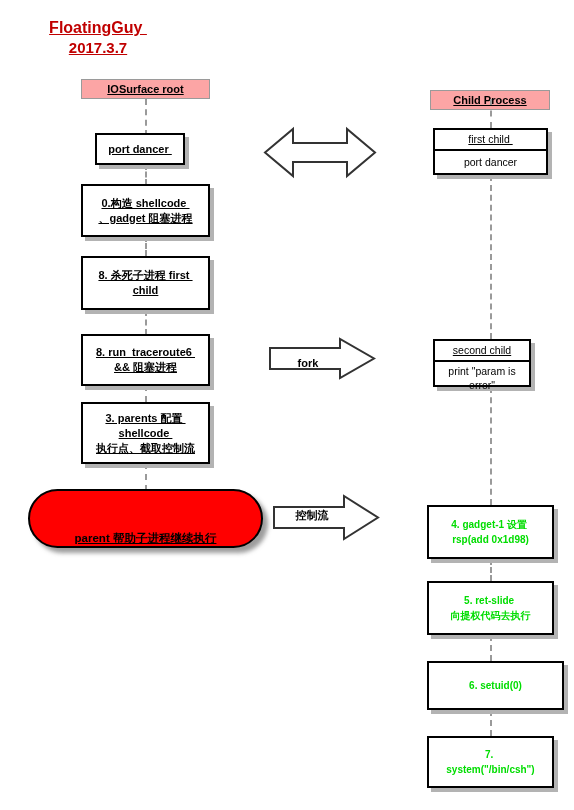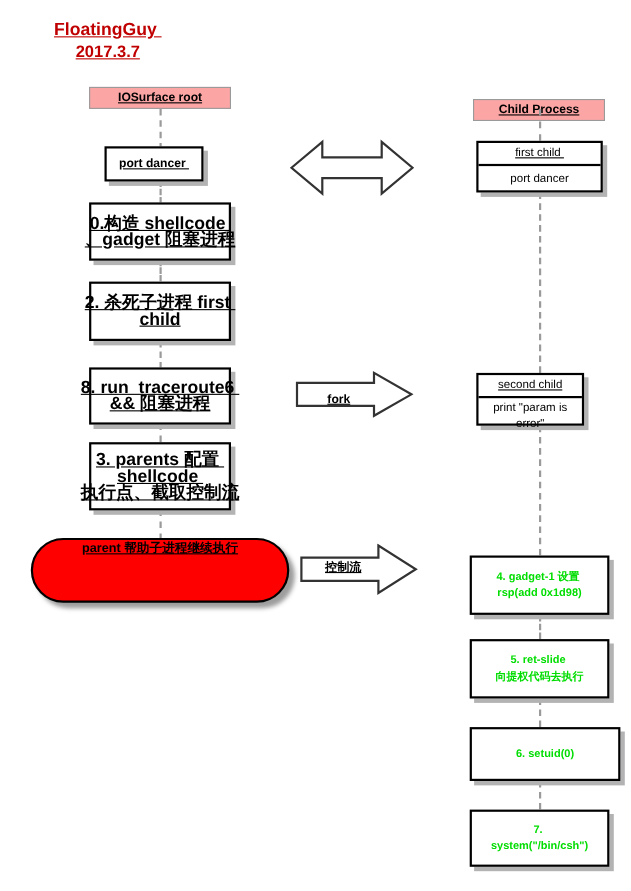--- a/index.html
+++ b/index.html
@@ -66,21 +66,21 @@
     position: absolute;
     box-sizing: border-box;
     border: 2px solid #000000;
     background: #ffffff;
     box-shadow: 4px 4px 0 0 #b3b3b3;
     display: flex;
     flex-direction: column;
     align-items: center;
     justify-content: center;
     text-align: center;
-    font-size: 16px;
+    font-size: 11px;
     font-weight: bold;
     line-height: 15px;
     color: #000000;
     padding: 2px 4px;
   }
   .pbox .ln {
     display: block;
     text-decoration: underline;
     white-space: pre;
   }
@@ -142,40 +142,39 @@
 
   
   .oval {
     position: absolute;
     box-sizing: border-box;
     border: 2px solid #000000;
     background: #ff0000;
     border-radius: 34px;
     box-shadow: 5px 5px 4px 0 rgba(140,140,140,0.85);
     display: flex;
-    align-items: flex-start;
+    align-items: flex-end;
     justify-content: center;
     text-align: center;
     font-size: 11.5px;
     font-weight: bold;
     color: #000000;
   }
   .oval span { text-decoration: underline; white-space: pre; }
 
   
   .arrow-wrap {
     position: absolute;
   }
   .arrow-label {
     position: absolute;
     font-size: 11px;
     font-weight: bold;
     color: #000000;
     text-align: center;
-    text-decoration: underline;
     white-space: pre;
   }
 </style>
 </head>
 <body>
 
 <div id="canvas">
 
   <div class="title-block">
     <span class="title-line l1">FloatingGuy </span>
@@ -207,21 +206,21 @@
   <div class="pbox pd" style="left:95px; top:133px; width:90px; height:32px;">
     <span class="ln">port dancer </span>
   </div>
 
   <div class="pbox" style="left:81px; top:184px; width:129px; height:53px;">
     <span class="ln">0.构造 shellcode </span>
     <span class="ln">、gadget 阻塞进程</span>
   </div>
 
   <div class="pbox" style="left:81px; top:256px; width:129px; height:54px;">
-    <span class="ln">2. 杀死子进程 first </span>
+    <span class="ln">8. 杀死子进程 first </span>
     <span class="ln">child</span>
   </div>
 
   <div class="pbox" style="left:81px; top:334px; width:129px; height:52px;">
     <span class="ln">8. run  traceroute6 </span>
     <span class="ln">&amp;&amp; 阻塞进程</span>
   </div>
 
   <div class="pbox" style="left:81px; top:402px; width:129px; height:62px;">
     <span class="ln">3. parents 配置 </span>

